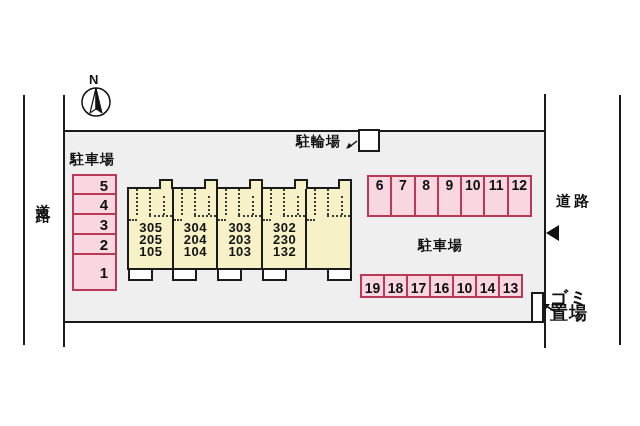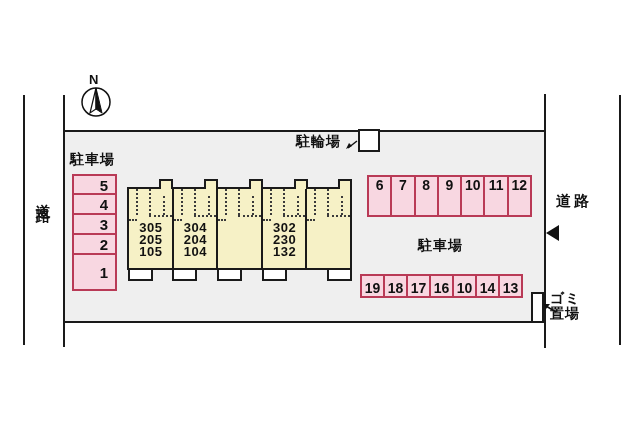--- a/index.html
+++ b/index.html
@@ -32,21 +32,21 @@
   .dot{position:absolute;}
   .dot.v{border-left:2px dotted #3a3a3a;width:0;}
   .dot.h{border-top:2px dotted #3a3a3a;height:0;}
   .bump{position:absolute;top:179px;width:14px;height:10px;background:#f6f1c6;
         border:2px solid #1a1a1a;border-bottom:none;box-sizing:border-box;z-index:3;}
   .entrance{position:absolute;top:268px;width:25px;height:13px;background:#ffffff;
             border:2px solid #1a1a1a;box-sizing:border-box;z-index:3;}
   .whitebox{position:absolute;background:#ffffff;border:2px solid #1a1a1a;box-sizing:border-box;z-index:3;}
   
   .lbl14{font-size:14px;}
-  .lbl13{font-size:14px;line-height:15px;}
+  .lbl13{font-size:18px;line-height:15px;}
   #tandem{position:absolute;left:450px;top:136px;width:87px;height:25px;
           background:#f8d7e1;border:2px solid #b93a56;box-sizing:border-box;
           display:flex;align-items:center;justify-content:center;font-size:14px;font-weight:bold;}
   #road-label-left{writing-mode:vertical-rl;font-size:15px;letter-spacing:4px;}
   #entrance-triangle{position:absolute;left:546px;top:225px;width:0;height:0;
           border-top:8px solid transparent;border-bottom:8px solid transparent;
           border-right:13px solid #111;}
   svg{display:block;}
 </style>
 </head>
@@ -119,20 +119,25 @@
           <div>204</div>
           <div>104</div>
       </div>
     </div>
     <div class="unit">
       <div class="dot v" style="left:7px;top:0;height:26px;"></div>
       <div class="dot v" style="left:20px;top:0;height:26px;"></div>
       <div class="dot v" style="left:34px;top:7px;height:19px;"></div>
       <div class="dot h" style="left:20px;top:26px;right:0;"></div>
       <div class="dot h" style="left:0;top:30px;width:8px;"></div>
+      <div class="rooms">
+        <div>303</div>
+          <div>203</div>
+          <div>103</div>
+      </div>
     </div>
     <div class="unit">
       <div class="dot v" style="left:7px;top:0;height:26px;"></div>
       <div class="dot v" style="left:20px;top:0;height:26px;"></div>
       <div class="dot v" style="left:34px;top:7px;height:19px;"></div>
       <div class="dot h" style="left:20px;top:26px;right:0;"></div>
       <div class="dot h" style="left:0;top:30px;width:8px;"></div>
       <div class="rooms">
         <div>302</div>
           <div>230</div>

